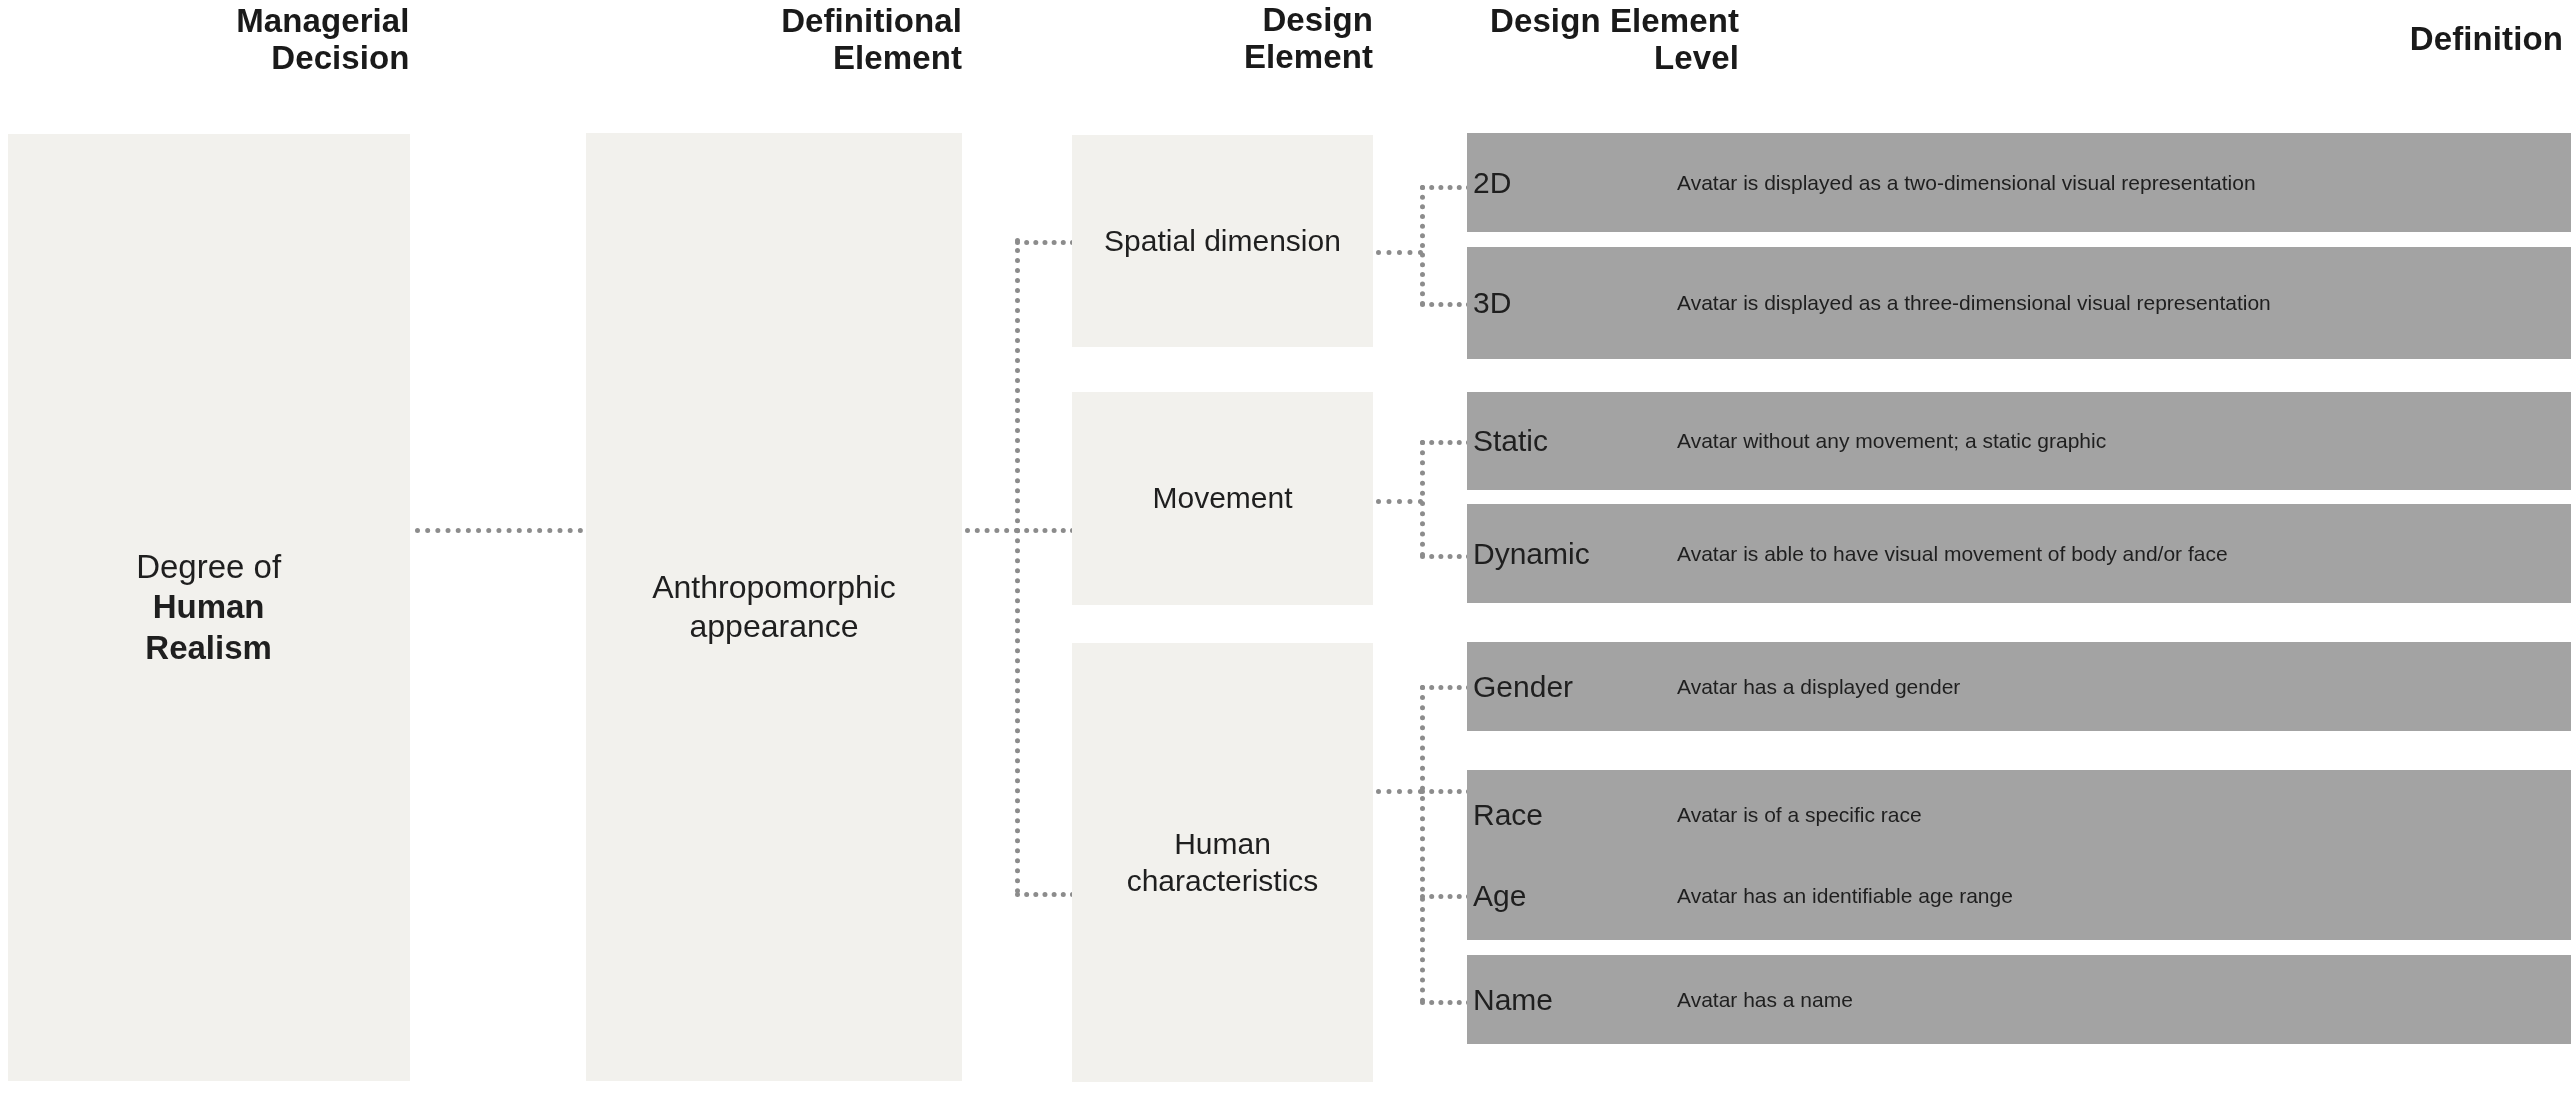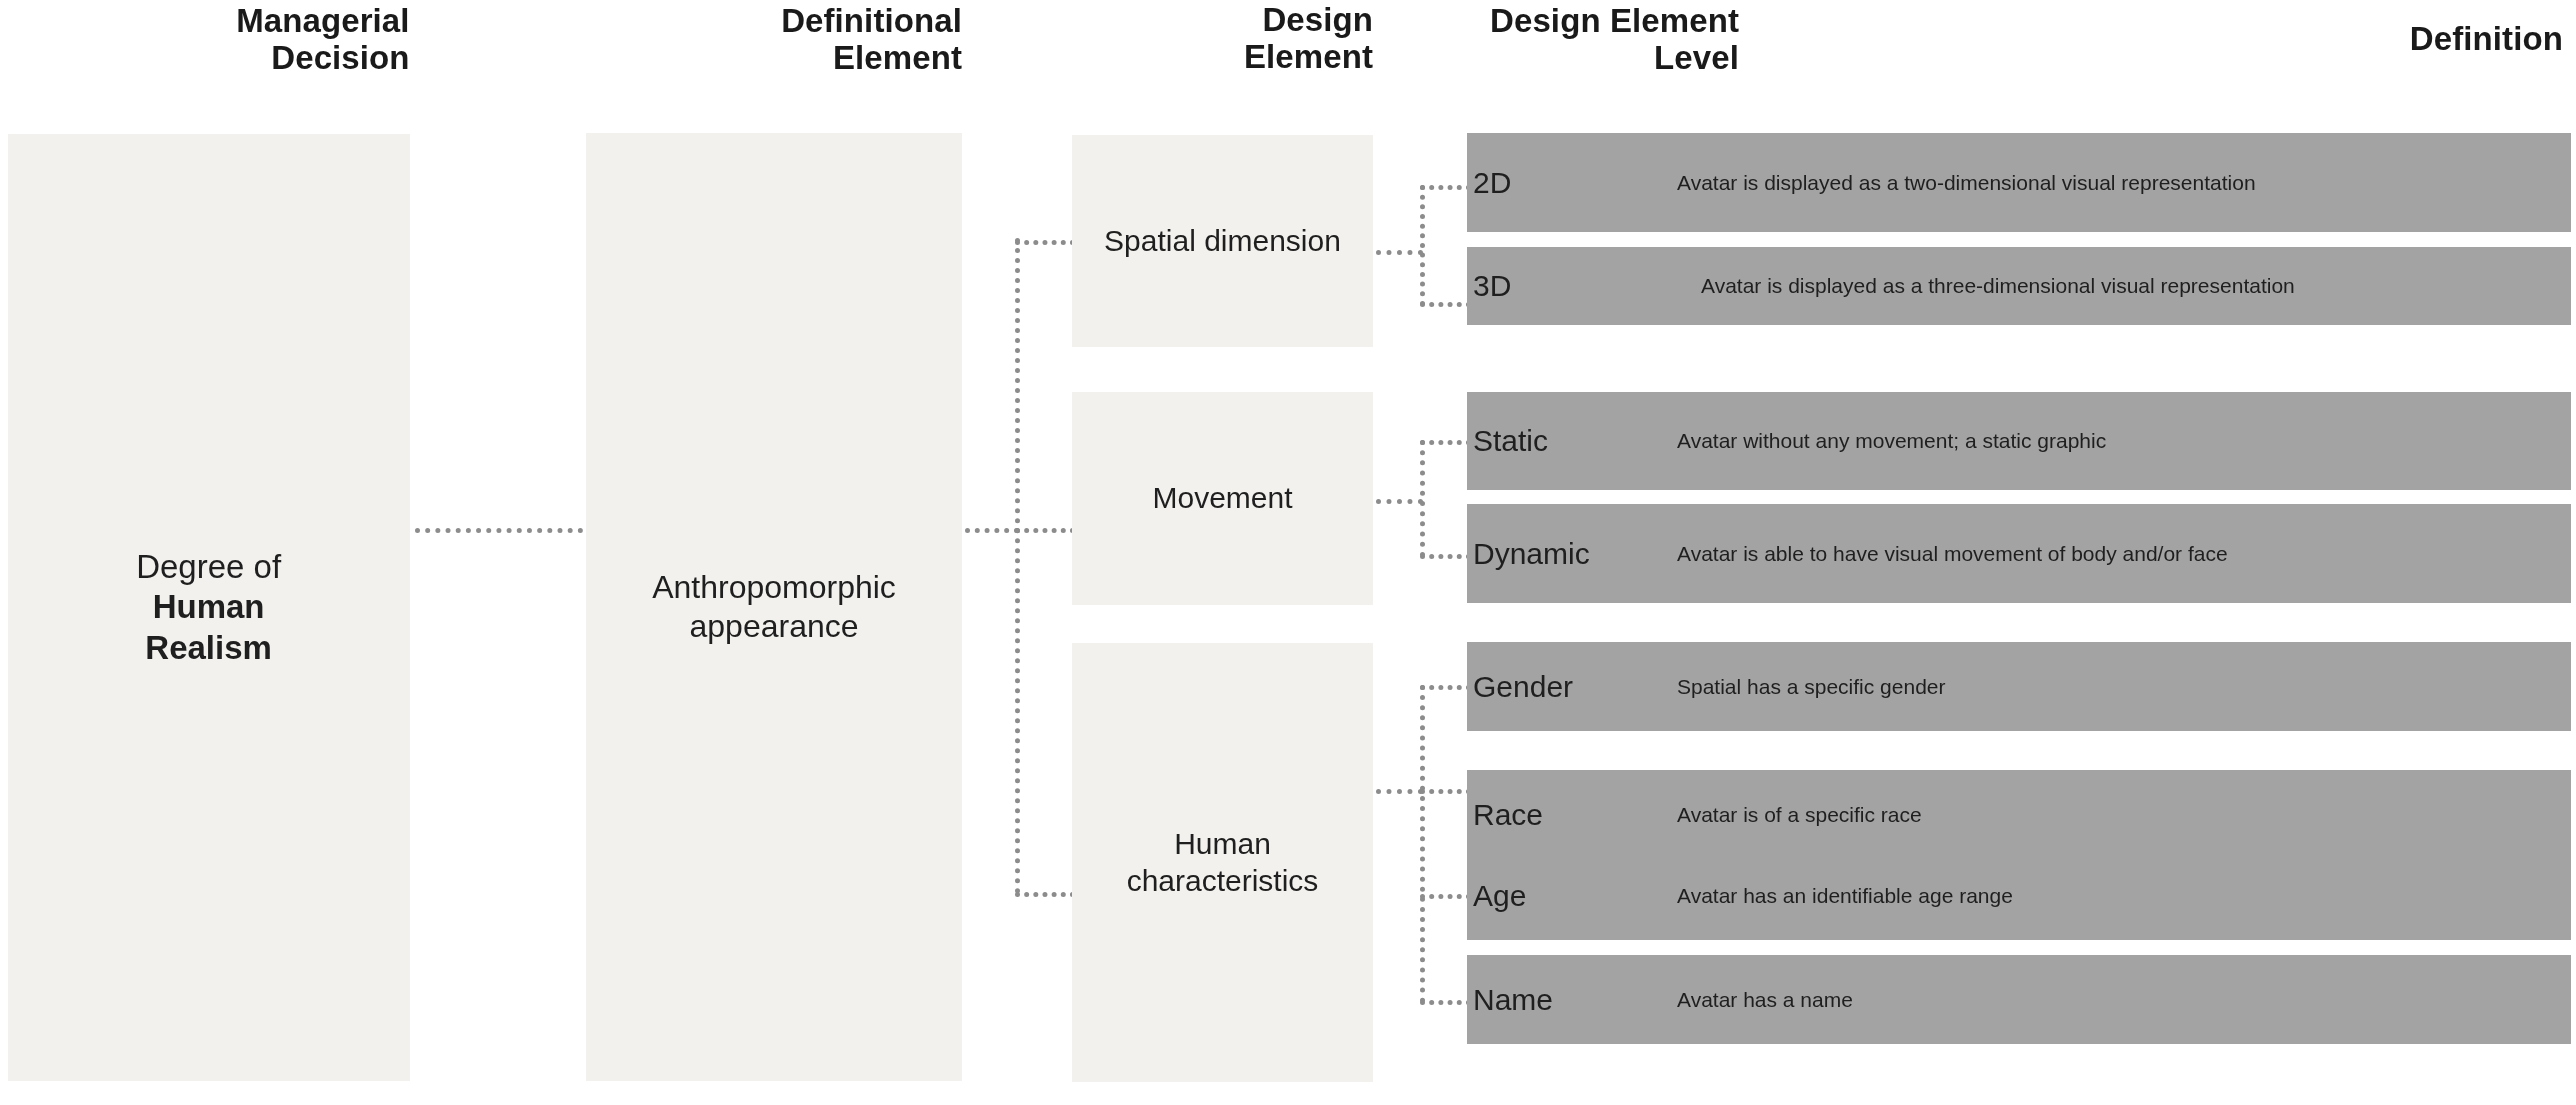--- a/index.html
+++ b/index.html
@@ -45,21 +45,21 @@
   }
   .row .lvl{
     width:178px;flex:0 0 178px;font-size:30px;color:#1f1f1f;
     padding-left:6px;box-sizing:border-box;
   }
   .row .def{
     flex:1 1 auto;font-size:21px;color:#1f1f1f;line-height:1.30;
     padding-left:32px;padding-right:28px;box-sizing:border-box;
   }
   #row-2d     {top:133px; height:99px;}
-  #row-3d     {top:247px; height:78px;gap:24px;}
+  #row-3d     {top:247px; height:112px;}
   #row-static {top:392px; height:98px;}
   #row-dynamic{top:504px; height:99px;}
   #row-gender {top:642px; height:89px;}
   #row-race   {top:746px; height:89px;margin-top:24px;}
   #row-age    {top:851px;height:89px;}
   #row-name   {top:955px;height:89px;}
 
   
   .hline{position:absolute;height:0;border-top:5.3px dotted #8c8c8c;}
   .vline{position:absolute;width:0;border-left:5.3px dotted #8c8c8c;}
@@ -147,21 +147,21 @@
     <div class="def">Avatar without any movement; a static graphic</div>
   </div>
 
   <div class="row" id="row-dynamic">
     <div class="lvl">Dynamic</div>
     <div class="def">Avatar is able to have visual movement of body and/or face</div>
   </div>
 
   <div class="row" id="row-gender">
     <div class="lvl">Gender</div>
-    <div class="def">Spatial has a specific gender</div>
+    <div class="def">Avatar has a displayed gender</div>
   </div>
 
   <div class="row" id="row-race">
     <div class="lvl">Race</div>
     <div class="def">Avatar is of a specific race</div>
   </div>
 
   <div class="row" id="row-age">
     <div class="lvl">Age</div>
     <div class="def">Avatar has an identifiable age range</div>

